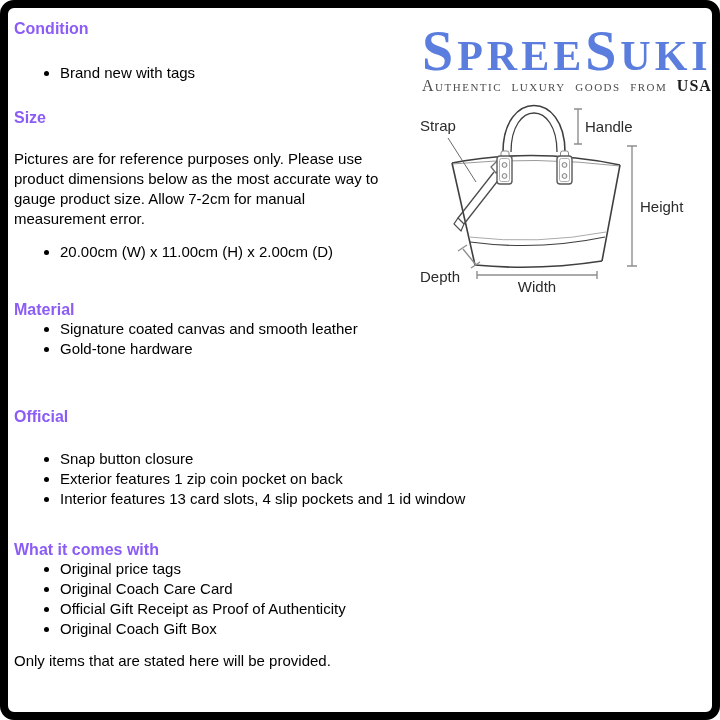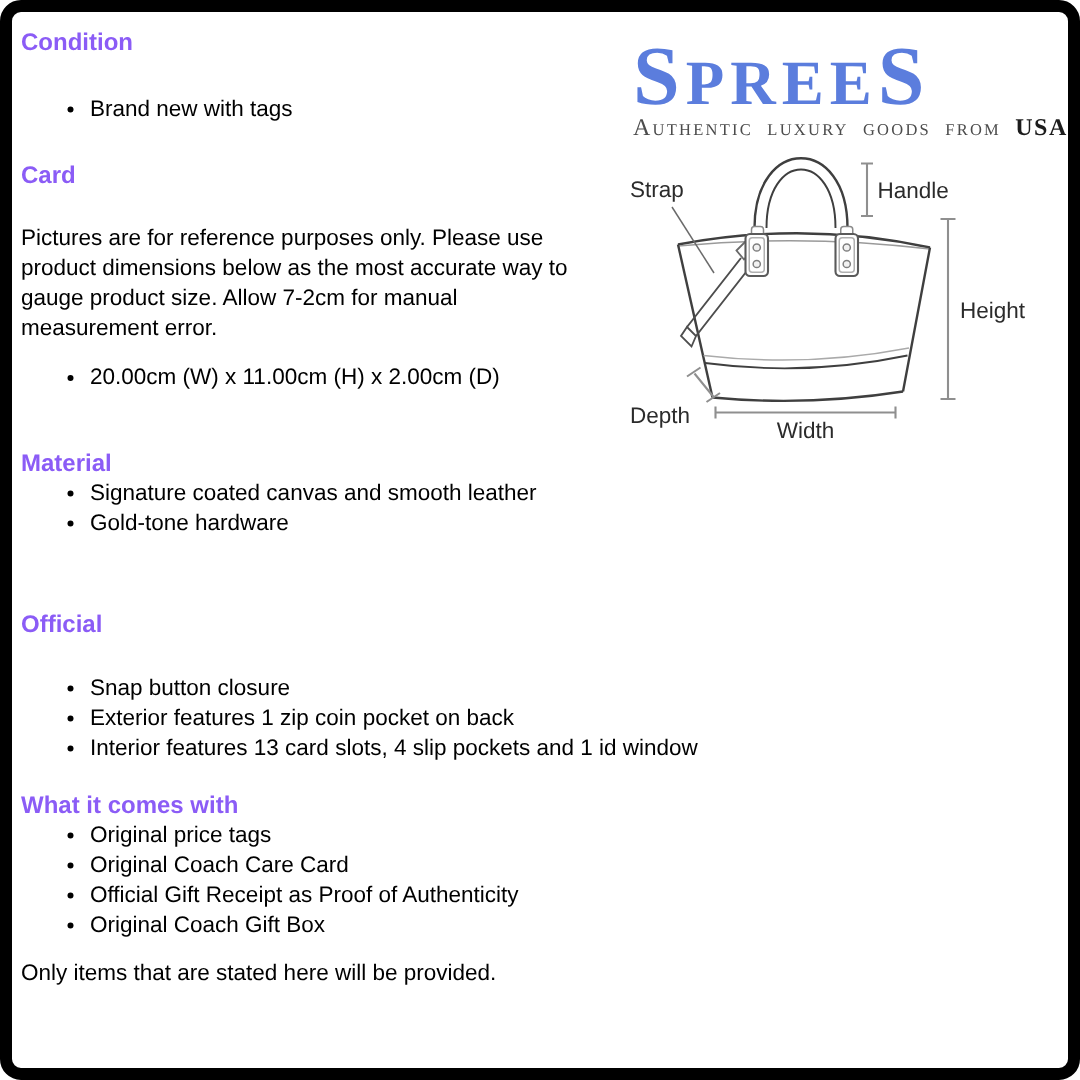--- a/index.html
+++ b/index.html
@@ -73,21 +73,21 @@
   h3 {
     font-size: 16px;
     line-height: 18px;
     font-weight: bold;
     color: #8b5cf6;
   }
   h3.h-condition { margin-top: 12px; }
   h3.h-size      { margin-top: 26px; }
   h3.h-material  { margin-top: 39px; }
   h3.h-details   { margin-top: 49px; }
-  h3.h-whatit    { margin-top: 20px; }
+  h3.h-whatit    { margin-top: 32px; }
 
   ul { list-style: disc; padding-left: 46px; }
   li { line-height: 20px; }
   ul.u-condition { margin-top: 25px; }
   ul.u-size      { margin-top: 13px; }
   ul.u-material  { }
   ul.u-details   { margin-top: 23px; }
   ul.u-whatit    { }
 
   .size-note { margin-top: 22px; }
@@ -99,20 +99,21 @@
 <body>
 
 <div class="page">
   <div class="content">
 
     <div class="right-block">
       <div class="logo-line">
         <span class="logo-big">S</span>
           <span class="logo-small">PREE</span>
           <span class="logo-big">S</span>
+          <span class="logo-small">UKI</span>
       </div>
       <div class="tagline">
         <span>Authentic luxury goods from</span>
         <span class="accent">USA</span>
       </div>
 
       <svg class="diagram" width="302" height="200" viewBox="0 0 302 200">
 
         <path d="M 93,54 C 93,-8 155,-8 155,54" fill="none" stroke="#3f3f3f" stroke-width="1.6"></path>
         <path d="M 101,54 C 101,2 147,2 147,54" fill="none" stroke="#3f3f3f" stroke-width="1.3"></path>
@@ -152,21 +153,21 @@
         <text x="127" y="194" text-anchor="middle">Width</text>
         <text x="10" y="184">Depth</text>
       </svg>
     </div>
 
     <h3 class="h-condition">Condition</h3>
     <ul class="u-condition">
       <li>Brand new with tags</li>
     </ul>
 
-    <h3 class="h-size">Card</h3>
+    <h3 class="h-size">Size</h3>
     <div class="size-note">
       <div>Pictures are for reference purposes only. Please use</div>
       <div>product dimensions below as the most accurate way to</div>
       <div>gauge product size. Allow 7-2cm for manual</div>
       <div>measurement error.</div>
     </div>
     <ul class="u-size">
       <li>20.00cm (W) x 11.00cm (H) x 2.00cm (D)</li>
     </ul>
 

